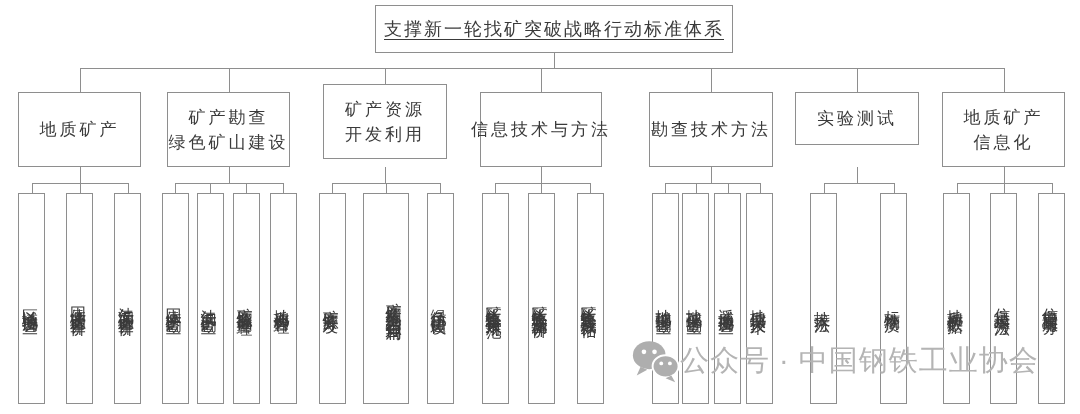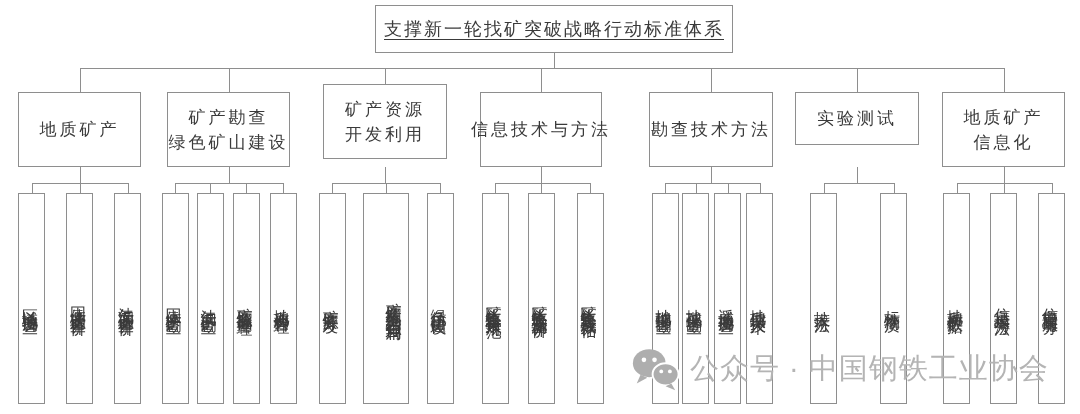--- a/index.html
+++ b/index.html
@@ -18,21 +18,21 @@
   .vbox{
     align-items:flex-start;justify-content:center;padding-top:7px;
     writing-mode:vertical-rl;text-orientation:upright;
     font-size:16px;letter-spacing:2px;line-height:27px;
   }
   .vbox span{display:block;}
   .ln{position:absolute;background:#8e8e8e;}
   .ln.v{width:1px;}
   .ln.h{height:1px;}
   .watermark{
-    position:absolute;left:630px;top:344px;height:50px;display:flex;align-items:center;gap:10px;
+    position:absolute;left:630px;top:336px;height:50px;display:flex;align-items:center;
     z-index:5;pointer-events:none;
   }
   .wm-text{
     font-family:"Liberation Sans","DejaVu Sans",sans-serif;
     font-size:29px;color:#b4b4b4;letter-spacing:1px;white-space:nowrap;
   }
 </style>
 </head>
 <body>
 

